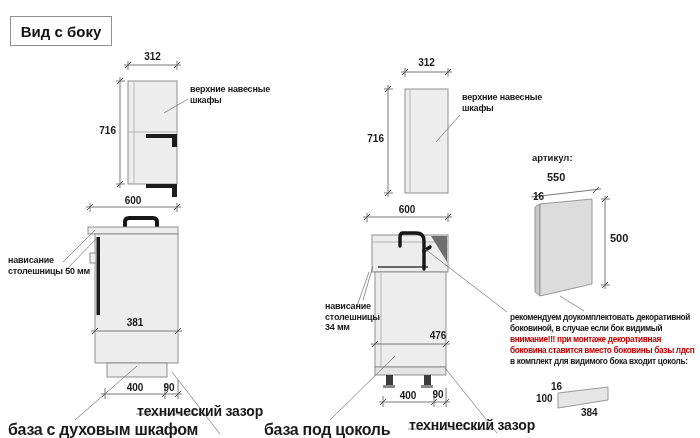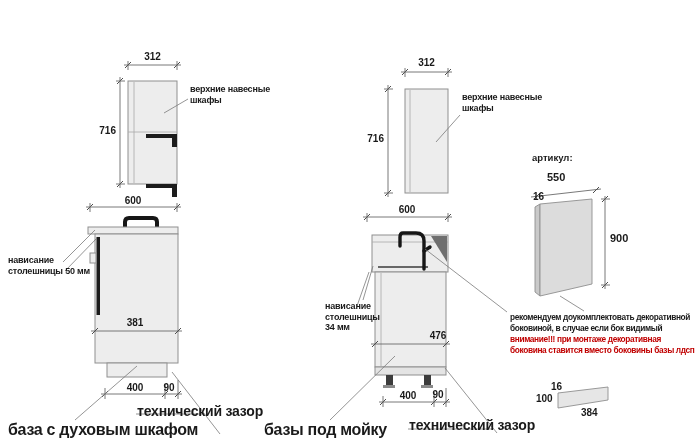--- a/index.html
+++ b/index.html
@@ -163,20 +163,23 @@
       <line class="dim" x1="601" y1="199" x2="610" y2="199"></line>
         <line class="dim" x1="601" y1="285" x2="610" y2="285"></line>
       <line class="ldr" x1="560" y1="296" x2="584" y2="311"></line>
       <line class="ldr" x1="425" y1="249" x2="507" y2="312"></line>
     </g>
     <g>
       <path class="plinthface" d="M558,393 L608,387 L608,400 L558,408 Z"></path>
     </g>
   </svg>
 
+  <div id="title-box">
+    <span>Вид с боку</span>
+  </div>
 
   <div class="t dimtxt" style="left:128px;top:51px;width:49px;">312</div>
   <div class="t dimtxt" style="left:96px;top:125px;width:20px;text-align:right;">716</div>
   <div class="t lbl" style="left:190px;top:84px;">
     <div>верхние навесные</div>
     <div>шкафы</div>
   </div>
 
   <div class="t dimtxt" style="left:110px;top:195px;width:46px;">600</div>
   <div class="t lbl" style="left:8px;top:255px;">
@@ -199,29 +202,30 @@
   <div class="t dimtxt" style="left:387px;top:204px;width:40px;">600</div>
   <div class="t lbl" style="left:325px;top:301px;">
     <div>нависание</div>
     <div>столешницы</div>
     <div>34 мм</div>
   </div>
   <div class="t dimtxt" style="left:378px;top:330px;width:40px;padding-left:40px;">476</div>
   <div class="t dimtxt" style="left:389px;top:390px;width:38px;">400</div>
   <div class="t dimtxt" style="left:428px;top:389px;width:20px;">90</div>
   <div class="t gaplbl" style="left:409px;top:417px;">технический зазор</div>
-  <div class="t name" style="left:264px;top:421px;">базы под мойку</div>
+  <div class="t name" style="left:264px;top:421px;">база под цоколь</div>
 
   <div class="t" style="left:532px;top:152px;font-size:9.5px;">артикул:</div>
   <div class="t dimlg" style="left:547px;top:171px;">550</div>
   <div class="t dimsm" style="left:533px;top:191px;">16</div>
-  <div class="t dimlg" style="left:610px;top:232px;">900</div>
+  <div class="t dimlg" style="left:610px;top:232px;">500</div>
 
   <div class="t note" style="left:510px;top:312px;">рекомендуем доукомплектовать декоративной</div>
   <div class="t note" style="left:510px;top:323px;">боковиной, в случае если бок видимый</div>
   <div class="t note warn" style="left: 510px; top: 334px; color: rgb(192, 0, 0);">внимание!!! при монтаже декоративная</div>
   <div class="t note warn" style="left: 510px; top: 345px; color: rgb(192, 0, 0);">боковина ставится вместо боковины базы лдсп</div>
+  <div class="t note" style="left:510px;top:356px;">в комплект для видимого бока входит цоколь:</div>
 
   <div class="t dimsm" style="left:551px;top:381px;">16</div>
   <div class="t dimsm" style="left:536px;top:393px;">100</div>
   <div class="t dimsm" style="left:581px;top:407px;">384</div>
 
 </div>
 
 </body></html>

